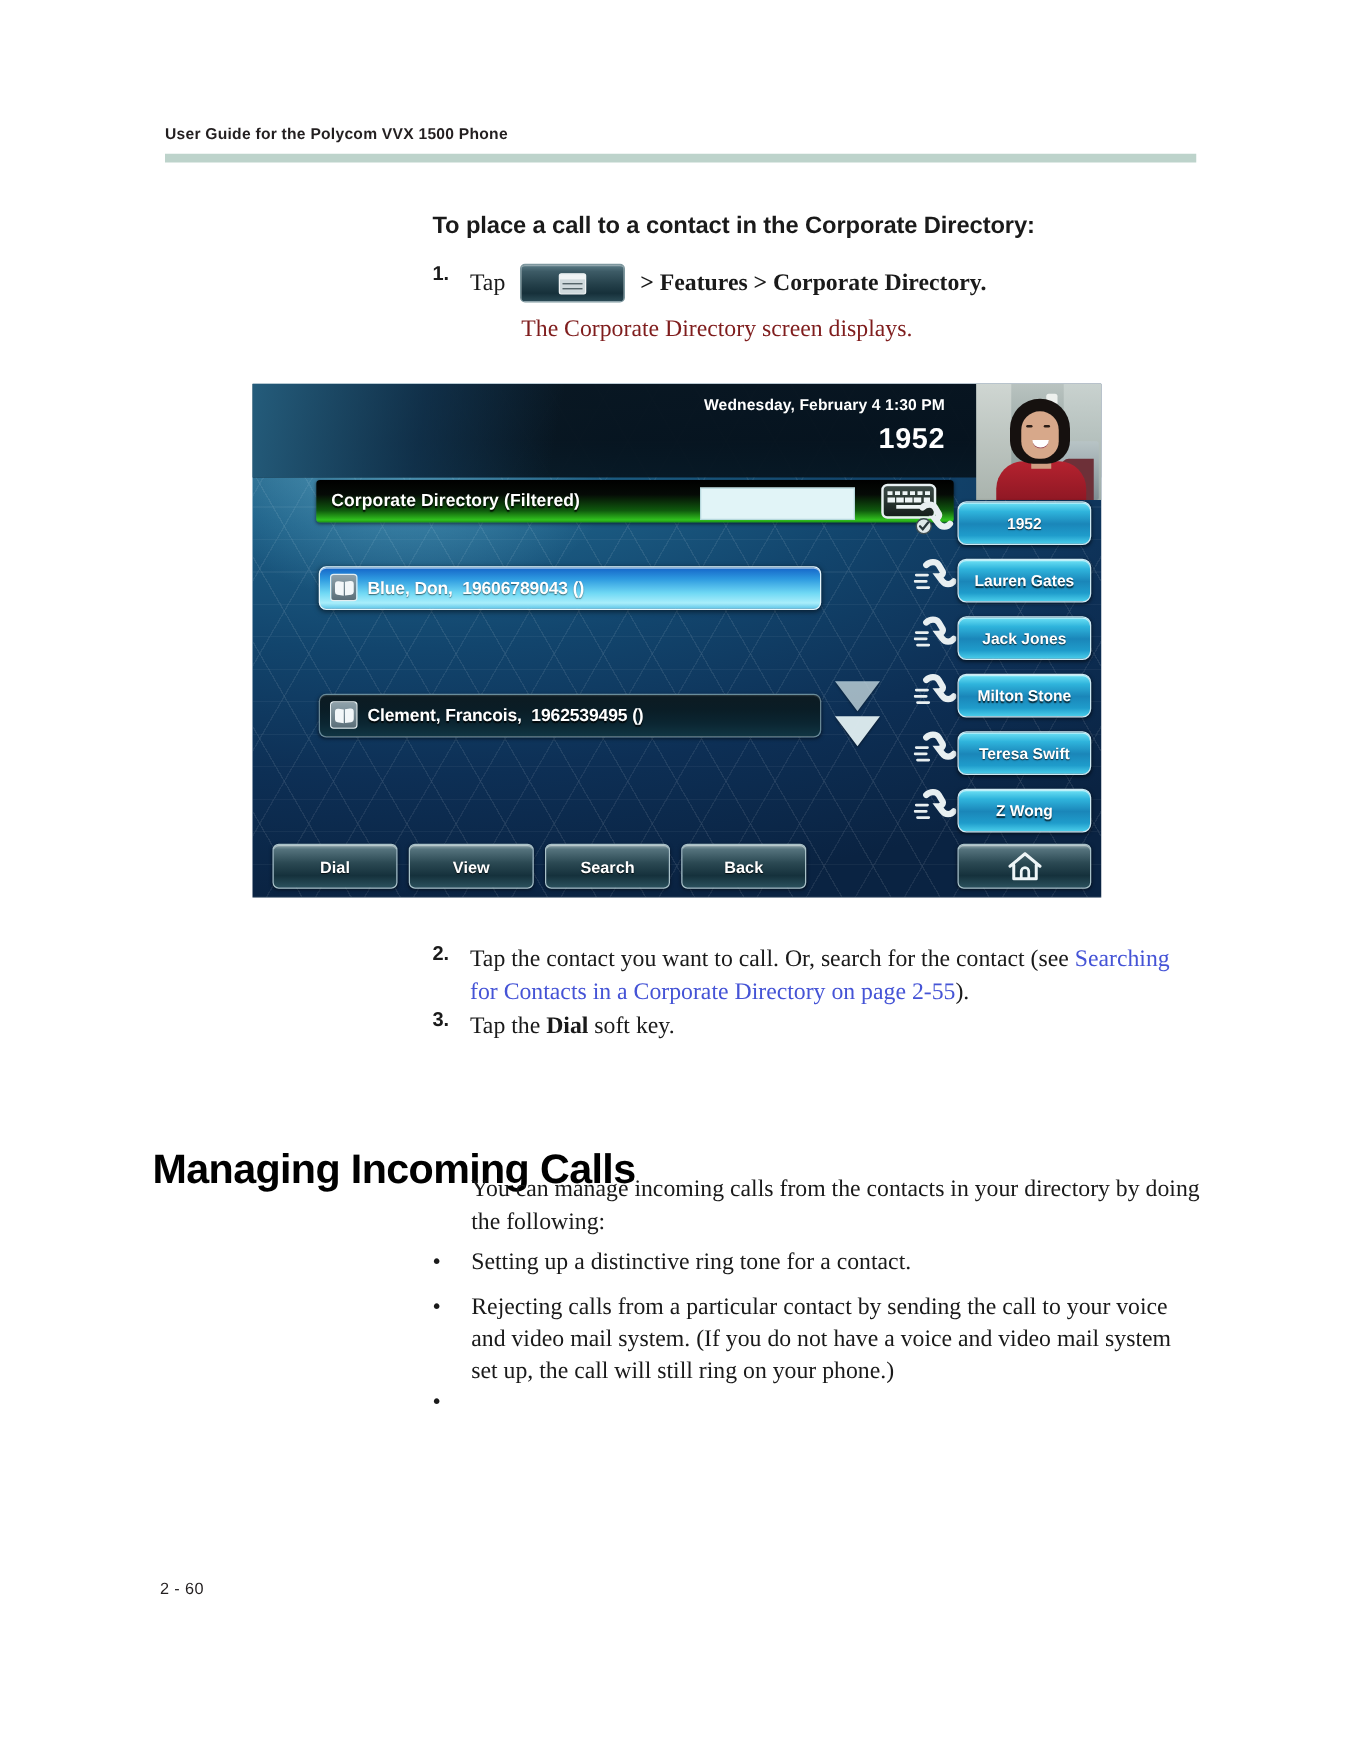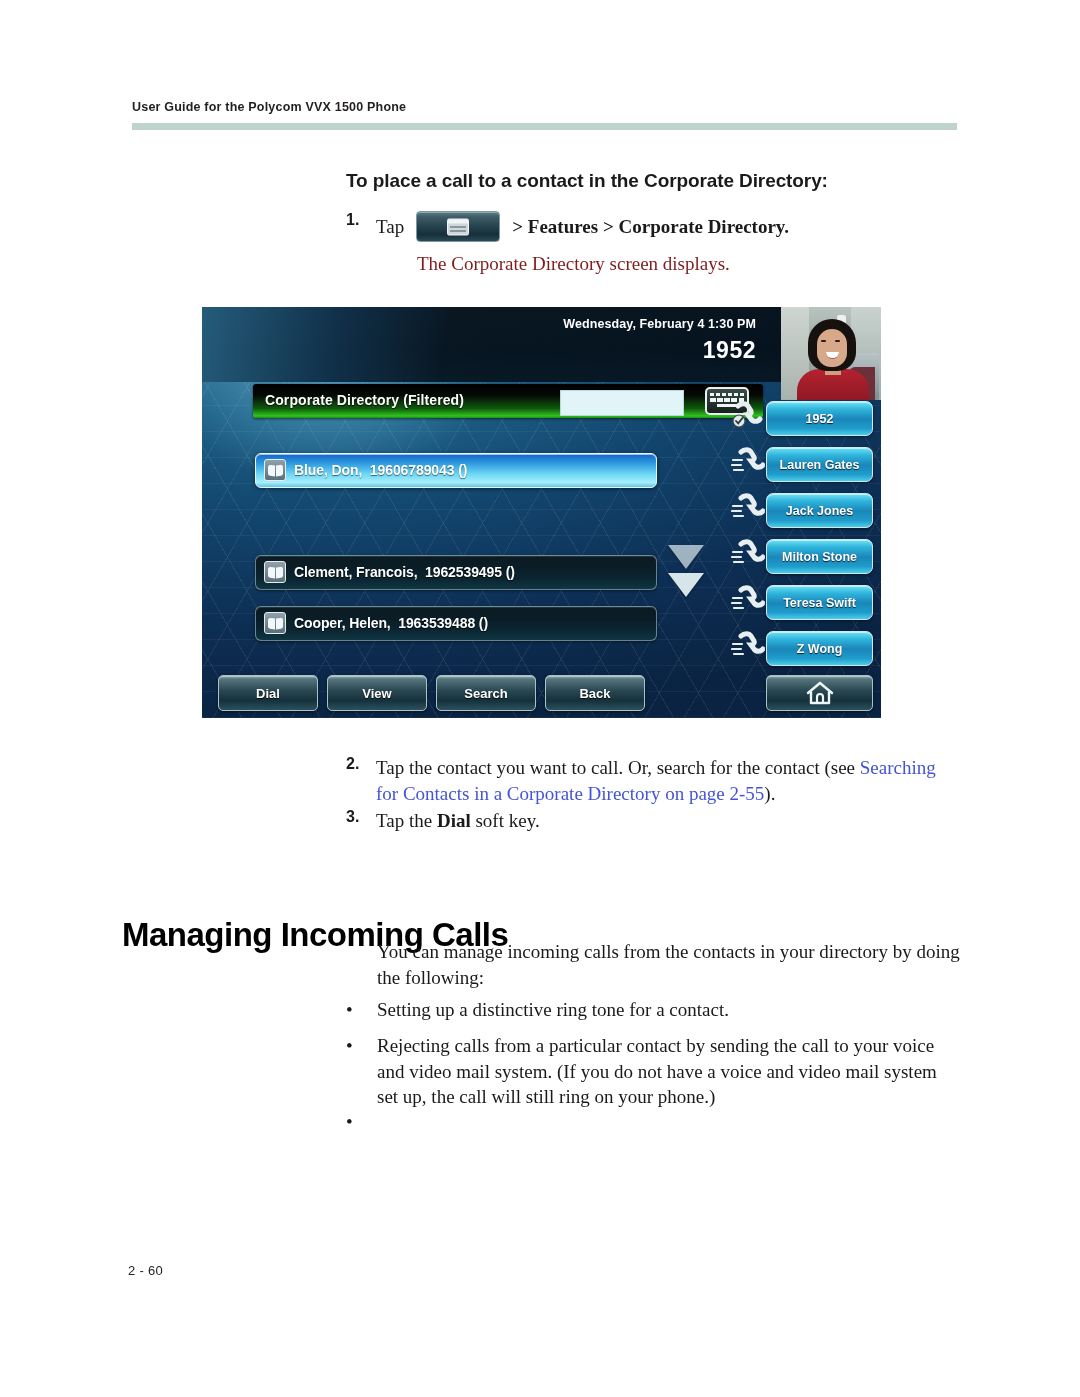--- a/index.html
+++ b/index.html
@@ -444,27 +444,20 @@
       <span>19606789043 ()</span>
     </span>
   </div>
   <div class="contact" style="top:248px">
     <span class="book-icon"></span>
     <span class="ctext">
       <span>Clement, Francois,</span>&nbsp;
       <span>1962539495 ()</span>
     </span>
   </div>
-  <div class="contact" style="top:299px">
-    <span class="book-icon"></span>
-    <span class="ctext">
-      <span>Cooper, Helen,</span>&nbsp;
-      <span>1963539488 ()</span>
-    </span>
-  </div>
 
   <div class="scroll-arrows">
     <div class="chev"></div>
     <div class="chev second"></div>
   </div>
 
   <div class="handset-icon" style="top:93px">
     <svg viewBox="0 0 34 30" xmlns="http://www.w3.org/2000/svg">
       <path d="M7 6 C10 3 15 3 17 6 L20 11 C21 13 19 15 17 15 L20 19 C22 22 27 22 29 19" stroke="#e8eff1" stroke-width="5" fill="none" stroke-linecap="round"></path>
       <circle cx="8" cy="21" r="6" fill="#dfe8ea" stroke="#3c4b50" stroke-width="1.2"></circle>

